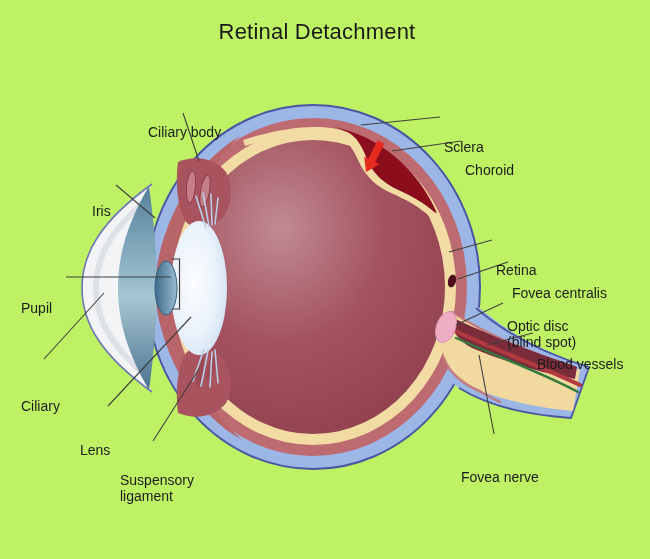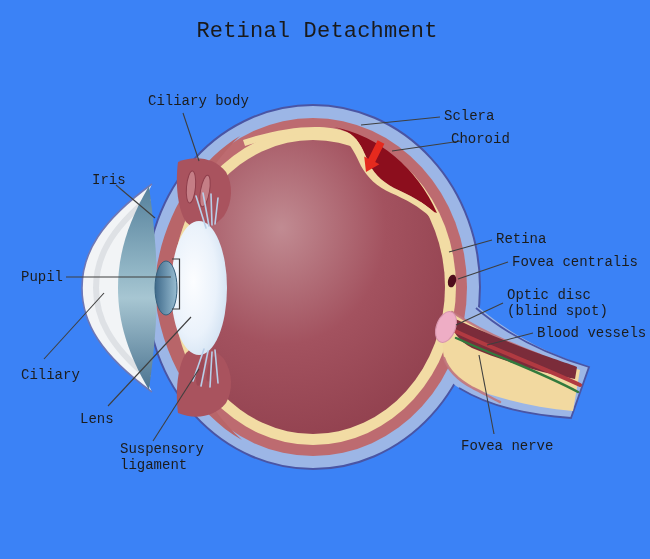--- a/index.html
+++ b/index.html
@@ -1,26 +1,26 @@
 <!DOCTYPE html>
 <html><head>
 <meta charset="utf-8">
 <style>
   html,body{margin:0;padding:0;background:#ffffff;}
   .stage{
-    position:relative;width:650px;height:559px;overflow:hidden;background:#3b82f6;
-    font-family:Liberation Mono, monospace;
+    position:relative;width:650px;height:559px;overflow:hidden;background:#bef264;
+    font-family:Liberation Sans, sans-serif;
   }
   .stage svg{position:absolute;left:0;top:0;}
   .title{
     position:absolute;left:-8px;top:19px;width:650px;text-align:center;
     font-size:22px;font-weight:500;color:#1a1a1a;letter-spacing:.2px;
   }
   .lbl{
-    position:absolute;font-size:14px;color:#1c1c1c;white-space:nowrap;line-height:16px;
+    position:absolute;font-size:14px;color:#1c1c1c;white-space:nowrap;line-height:16px;margin-top:31px;
   }
   .lbl span{display:block;}
 </style>
 </head>
 <body>
 
 <div class="stage">
 
 <svg width="650" height="559" viewBox="0 0 650 559">
   <defs>
@@ -120,21 +120,21 @@
 <div class="lbl" style="left:148px;top:93px">Ciliary body</div>
 <div class="lbl" style="left:92px;top:172px">Iris</div>
 <div class="lbl" style="left:21px;top:269px">Pupil</div>
 <div class="lbl" style="left:21px;top:367px">Ciliary</div>
 <div class="lbl" style="left:80px;top:411px">Lens</div>
 <div class="lbl" style="left:120px;top:441px">
   <span>Suspensory</span>
   <span>ligament</span>
 </div>
 <div class="lbl" style="left:444px;top:108px">Sclera</div>
-<div class="lbl" style="left:451px;top:131px">Choroid</div>
+<div class="lbl" style="left:465px;top:131px">Choroid</div>
 <div class="lbl" style="left:496px;top:231px">Retina</div>
 <div class="lbl" style="left:512px;top:254px">Fovea centralis</div>
 <div class="lbl" style="left:507px;top:287px">
   <span>Optic disc</span>
   <span>(blind spot)</span>
 </div>
 <div class="lbl" style="left:537px;top:325px">Blood vessels</div>
 <div class="lbl" style="left:461px;top:438px">Fovea nerve</div>
 
 </div>

